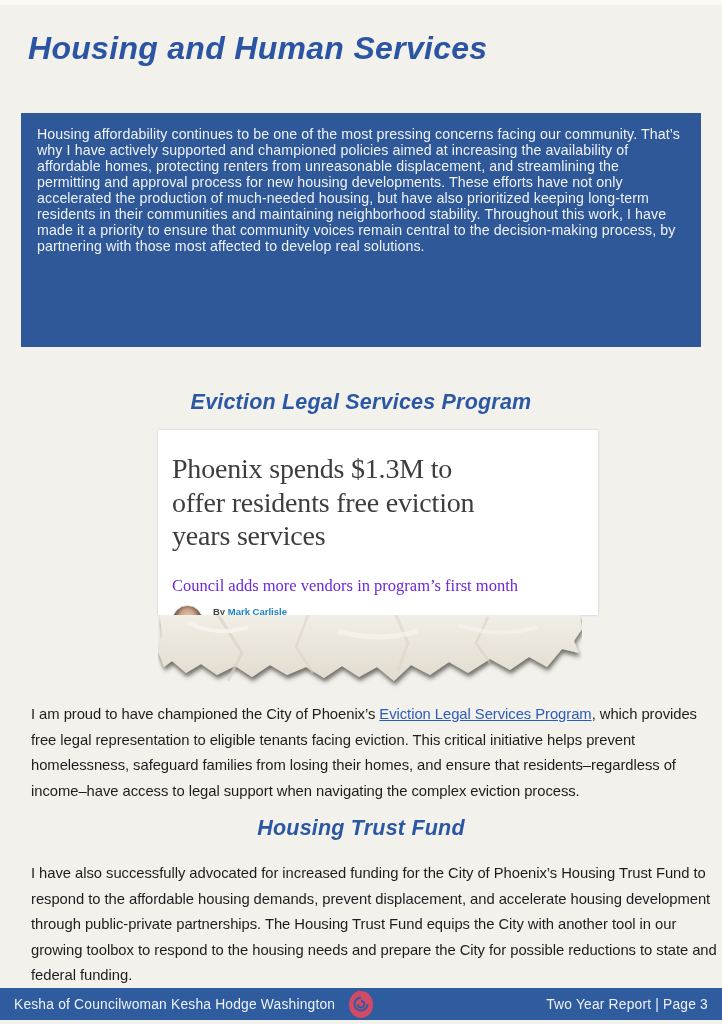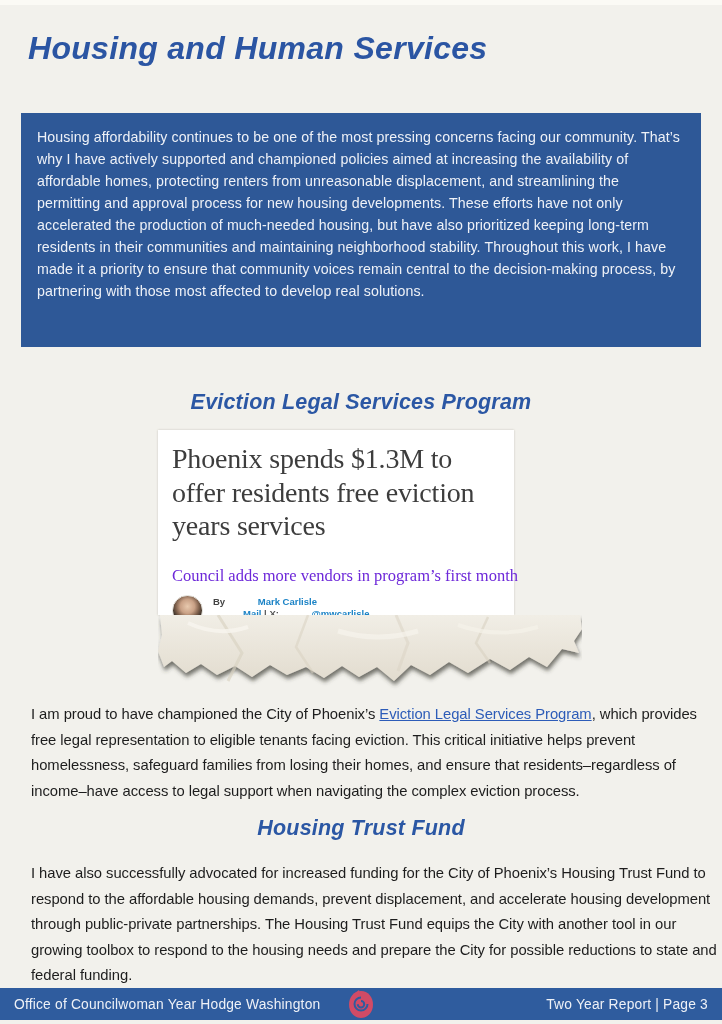--- a/index.html
+++ b/index.html
@@ -13,55 +13,55 @@
   .page-title {
     position:absolute; top:30px; left:0; width:722px; margin:0;
     text-align:left; font-size:32px; font-weight:700; font-style:italic;
     color:#2b55a3; letter-spacing:0.3px; text-indent:28px;
   }
 
   .intro-box {
     position:absolute; left:21px; top:113px; width:680px; min-height:234px;
     box-sizing:border-box; padding:13px 17px 12px 16px;
     background:#2e5897; color:#eef1f7;
-    font-size:14.2px; line-height:22px; font-weight:400; letter-spacing:0.1px;
+    font-size:14.2px; line-height:16px; font-weight:400; letter-spacing:0.1px;
   }
   .intro-box p { margin:0; }
   .intro-box p + p { margin-top:22px; }
 
   .section-heading {
     position:absolute; left:0; width:722px; margin:0;
     text-align:center; font-size:21.5px; font-weight:700; font-style:italic;
     color:#2b57a4; letter-spacing:0.2px;
   }
   .heading-eviction { top:390px; }
   .heading-trust { top:816px; }
 
   .clipping-wrap { position:absolute; left:158px; top:430px; width:424px; }
   .clipping-card {
-    background:#ffffff; box-sizing:border-box; width:356px; height:185px;
-    padding:12px 12px 8px 14px; box-shadow:0 0 2px rgba(120,115,100,0.35);
+    background:#ffffff; box-sizing:border-box; width:440px; height:185px;
+    padding:22px 12px 8px 14px; box-shadow:0 0 2px rgba(120,115,100,0.35);
   }
   .headline {
     font-family:"Liberation Serif", serif; font-size:28px; line-height:33.5px;
     color:#3d3d3d; letter-spacing:-0.2px;
   }
   .subhead {
     font-family:"Liberation Serif", serif; font-size:16.5px; color:#6d28d9;
     margin-top:23px; white-space:nowrap;
   }
   .byline-row { display:flex; align-items:flex-start; margin-top:9px; }
   .avatar {
     width:31px; height:31px; border-radius:50%; flex:0 0 31px;
     background: radial-gradient(circle at 50% 36%, #e8c9ae 0%, #c9a186 30%, #7d5f4b 50%, #3c322a 66%, #262019 100%);
     border:1px solid #e0ddd6; box-sizing:border-box;
   }
   .byline-text { margin-left:10px; padding-top:1px; }
   .byline-line { font-size:9.5px; font-weight:700; line-height:12px; color:#444; }
-  .news-link { color:#1b83c6; text-decoration:none; cursor:pointer;margin-left:30px; }
+  .news-link { color:#1b83c6; text-decoration:none; cursor:pointer; }
   .contact-sep { color:#555; }
   .posted { font-size:10.5px; color:#9a9a9a; margin-top:4px; font-weight:400; }
 
   .torn-paper { display:block; margin-top:0; }
 
   .body-para {
     position:absolute; left:19px; width:688px; margin:12px;
     font-size:14.8px; line-height:25.5px; color:#1d1d1d; letter-spacing:-0.05px;
   }
   .para-eviction { top:690px; }
@@ -131,21 +131,21 @@
   </svg>
 </div>
 
 <p class="body-para para-eviction"><span>I am proud to have championed the City of Phoenix’s </span><a class="inline-link">Eviction Legal Services Program</a><span>, which provides free legal representation to eligible tenants facing eviction. This critical initiative helps prevent homelessness, safeguard families from losing their homes, and ensure that residents–regardless of income–have access to legal support when navigating the complex eviction process.</span></p>
 
 <h2 class="section-heading heading-trust">Housing Trust Fund</h2>
 
 <p class="body-para para-trust">I have also successfully advocated for increased funding for the City of Phoenix’s Housing Trust Fund to respond to the affordable housing demands, prevent displacement, and accelerate housing development through public-private partnerships. The Housing Trust Fund equips the City with another tool in our growing toolbox to respond to the housing needs and prepare the City for possible reductions to state and federal funding.</p>
 
 <div class="footer-bar">
-  <span>Office of Councilwoman Year Hodge Washington</span>
+  <span>Kesha of Councilwoman Kesha Hodge Washington</span>
   <svg class="footer-logo" viewBox="0 0 26 30">
     <path d="M13,2 C20,2 25,8 25,15.5 C25,23.5 19.5,29 13,29 C6.5,29 1,23.5 1,15.5 C1,8 6,2 13,2 Z" fill="#d14b66"></path>
     <path d="M6,5 L11,1 L12,5.5 Z" fill="#d14b66"></path>
     <path d="M13,8.5 a6.5,6.5 0 1 0 6.5,6.5" stroke="#2f5c9e" stroke-width="2" fill="none"></path>
     <path d="M13,12 a3.2,3.2 0 1 1 -3.2,3.2" stroke="#2f5c9e" stroke-width="2" fill="none"></path>
   </svg>
   <span>Two Year Report | Page 3</span>
 </div>
 
 </body></html>

